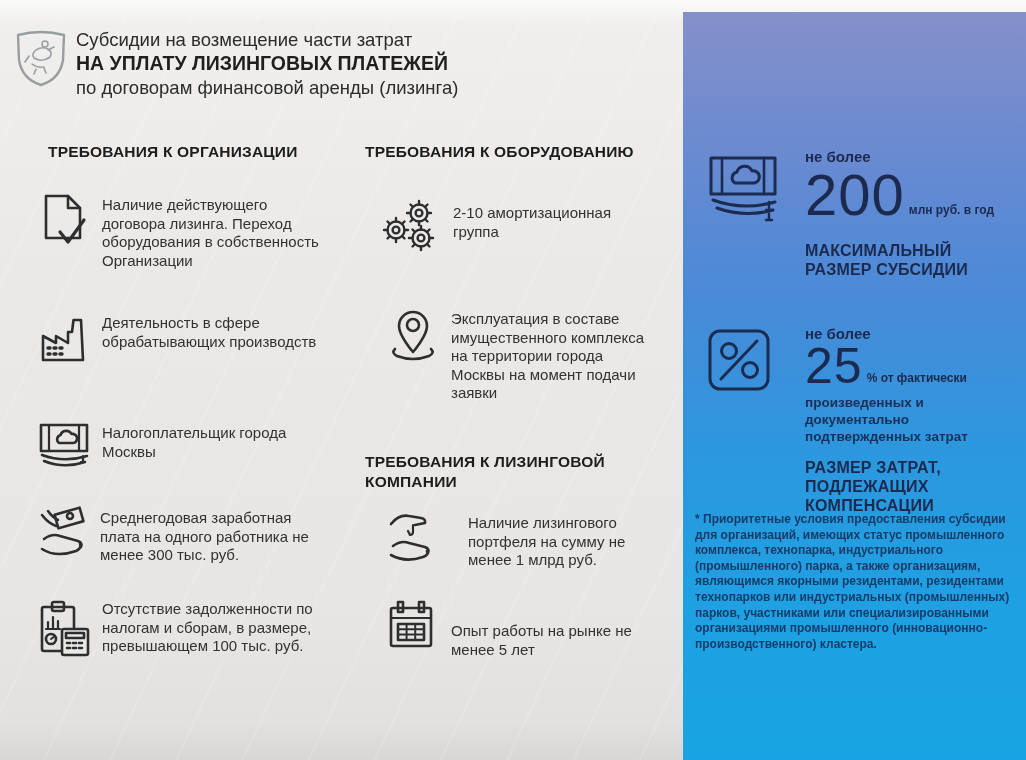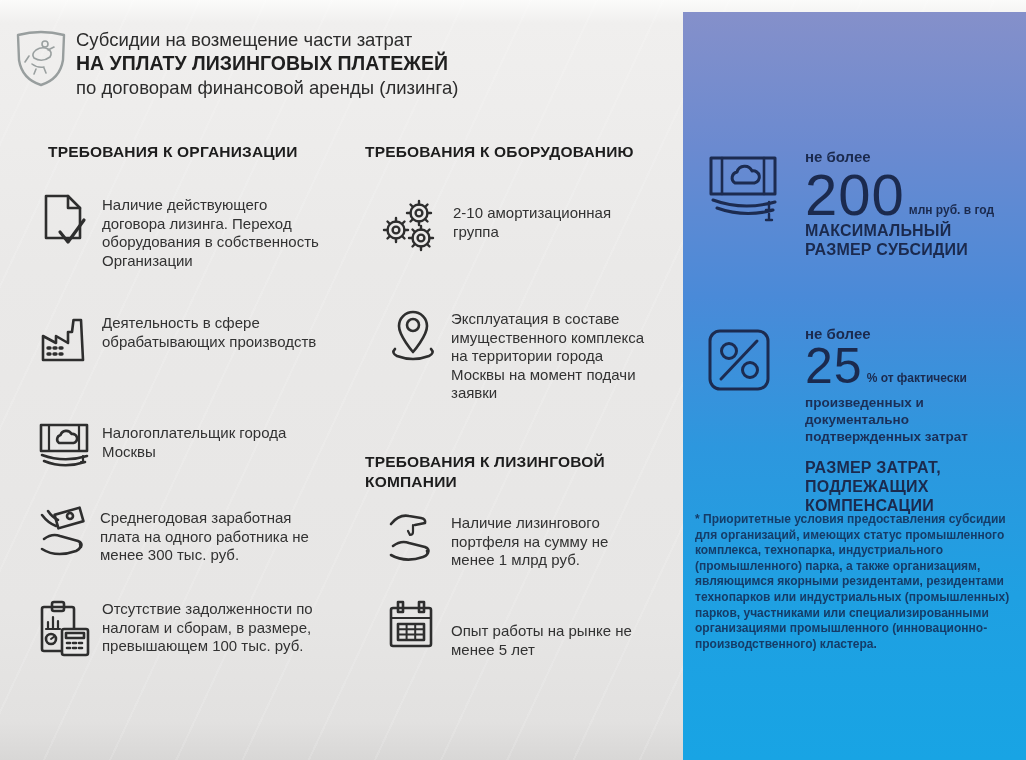--- a/index.html
+++ b/index.html
@@ -196,21 +196,21 @@
     <span class="req-icon">
       <svg class="ic" width="56" height="56" viewBox="0 0 56 56">
         <g class="stroke-dark">
           <path d="M8 16 q8 -10 18 -8 l12 2 q5 1 4 5 l-10 2"></path>
           <path d="M30 17 v7 q0 3 -3 3 l-2 -4" stroke-width="2.2"></path>
           <path d="M10 38 q8 -6 16 -3 l16 4 q5 2 3 6"></path>
           <path d="M8 47 q14 8 32 2 q6 -2 4 -6"></path>
         </g>
       </svg>
     </span>
-    <p class="item-text" style="width:205px;margin-left:12px;margin-top:6px;">Наличие лизингового портфеля на сумму не менее 1 млрд руб.</p>
+    <p class="item-text" style="width:205px;margin-left:29px;margin-top:6px;">Наличие лизингового портфеля на сумму не менее 1 млрд руб.</p>
   </div>
 
   <div class="abs req-item" style="left:385px;top:598px;">
     <span class="req-icon">
       <svg class="ic" width="54" height="56" viewBox="0 0 54 56">
         <g class="stroke-dark">
           <rect x="6" y="10" width="40" height="38" rx="2"></rect>
           <rect x="13" y="4" width="5" height="10"></rect>
           <rect x="34" y="4" width="5" height="10"></rect>
           <path d="M6 20 h40" stroke-width="2.2"></path>
@@ -235,21 +235,21 @@
           <path d="M64 52 v8 M61 60 h6 M64 64 v6 M61 70 h6" stroke-width="2.4"></path>
         </g>
       </svg>
     </div>
     <div class="abs" style="left:122px;top:136px;width:205px;">
       <div class="prefix">не более</div>
       <div class="bignum-row" style="margin-top:4px;">
         <span class="bignum">200</span>
         <span class="bigunit">млн руб. в год</span>
       </div>
-      <div class="panel-label" style="margin-top:0;width:200px;">МАКСИМАЛЬНЫЙ РАЗМЕР СУБСИДИИ</div>
+      <div class="panel-label" style="margin-top:20px;width:200px;">МАКСИМАЛЬНЫЙ РАЗМЕР СУБСИДИИ</div>
     </div>
 
     <div class="abs" style="left:22px;top:314px;">
       <svg class="ic" width="68" height="68" viewBox="0 0 68 68">
         <g class="stroke-navy" stroke-width="3.6">
           <rect x="5" y="5" width="58" height="58" rx="10"></rect>
           <circle cx="24" cy="25" r="7.5"></circle>
           <circle cx="45" cy="44" r="7.5"></circle>
           <path d="M16 53 L52 15"></path>
         </g>

